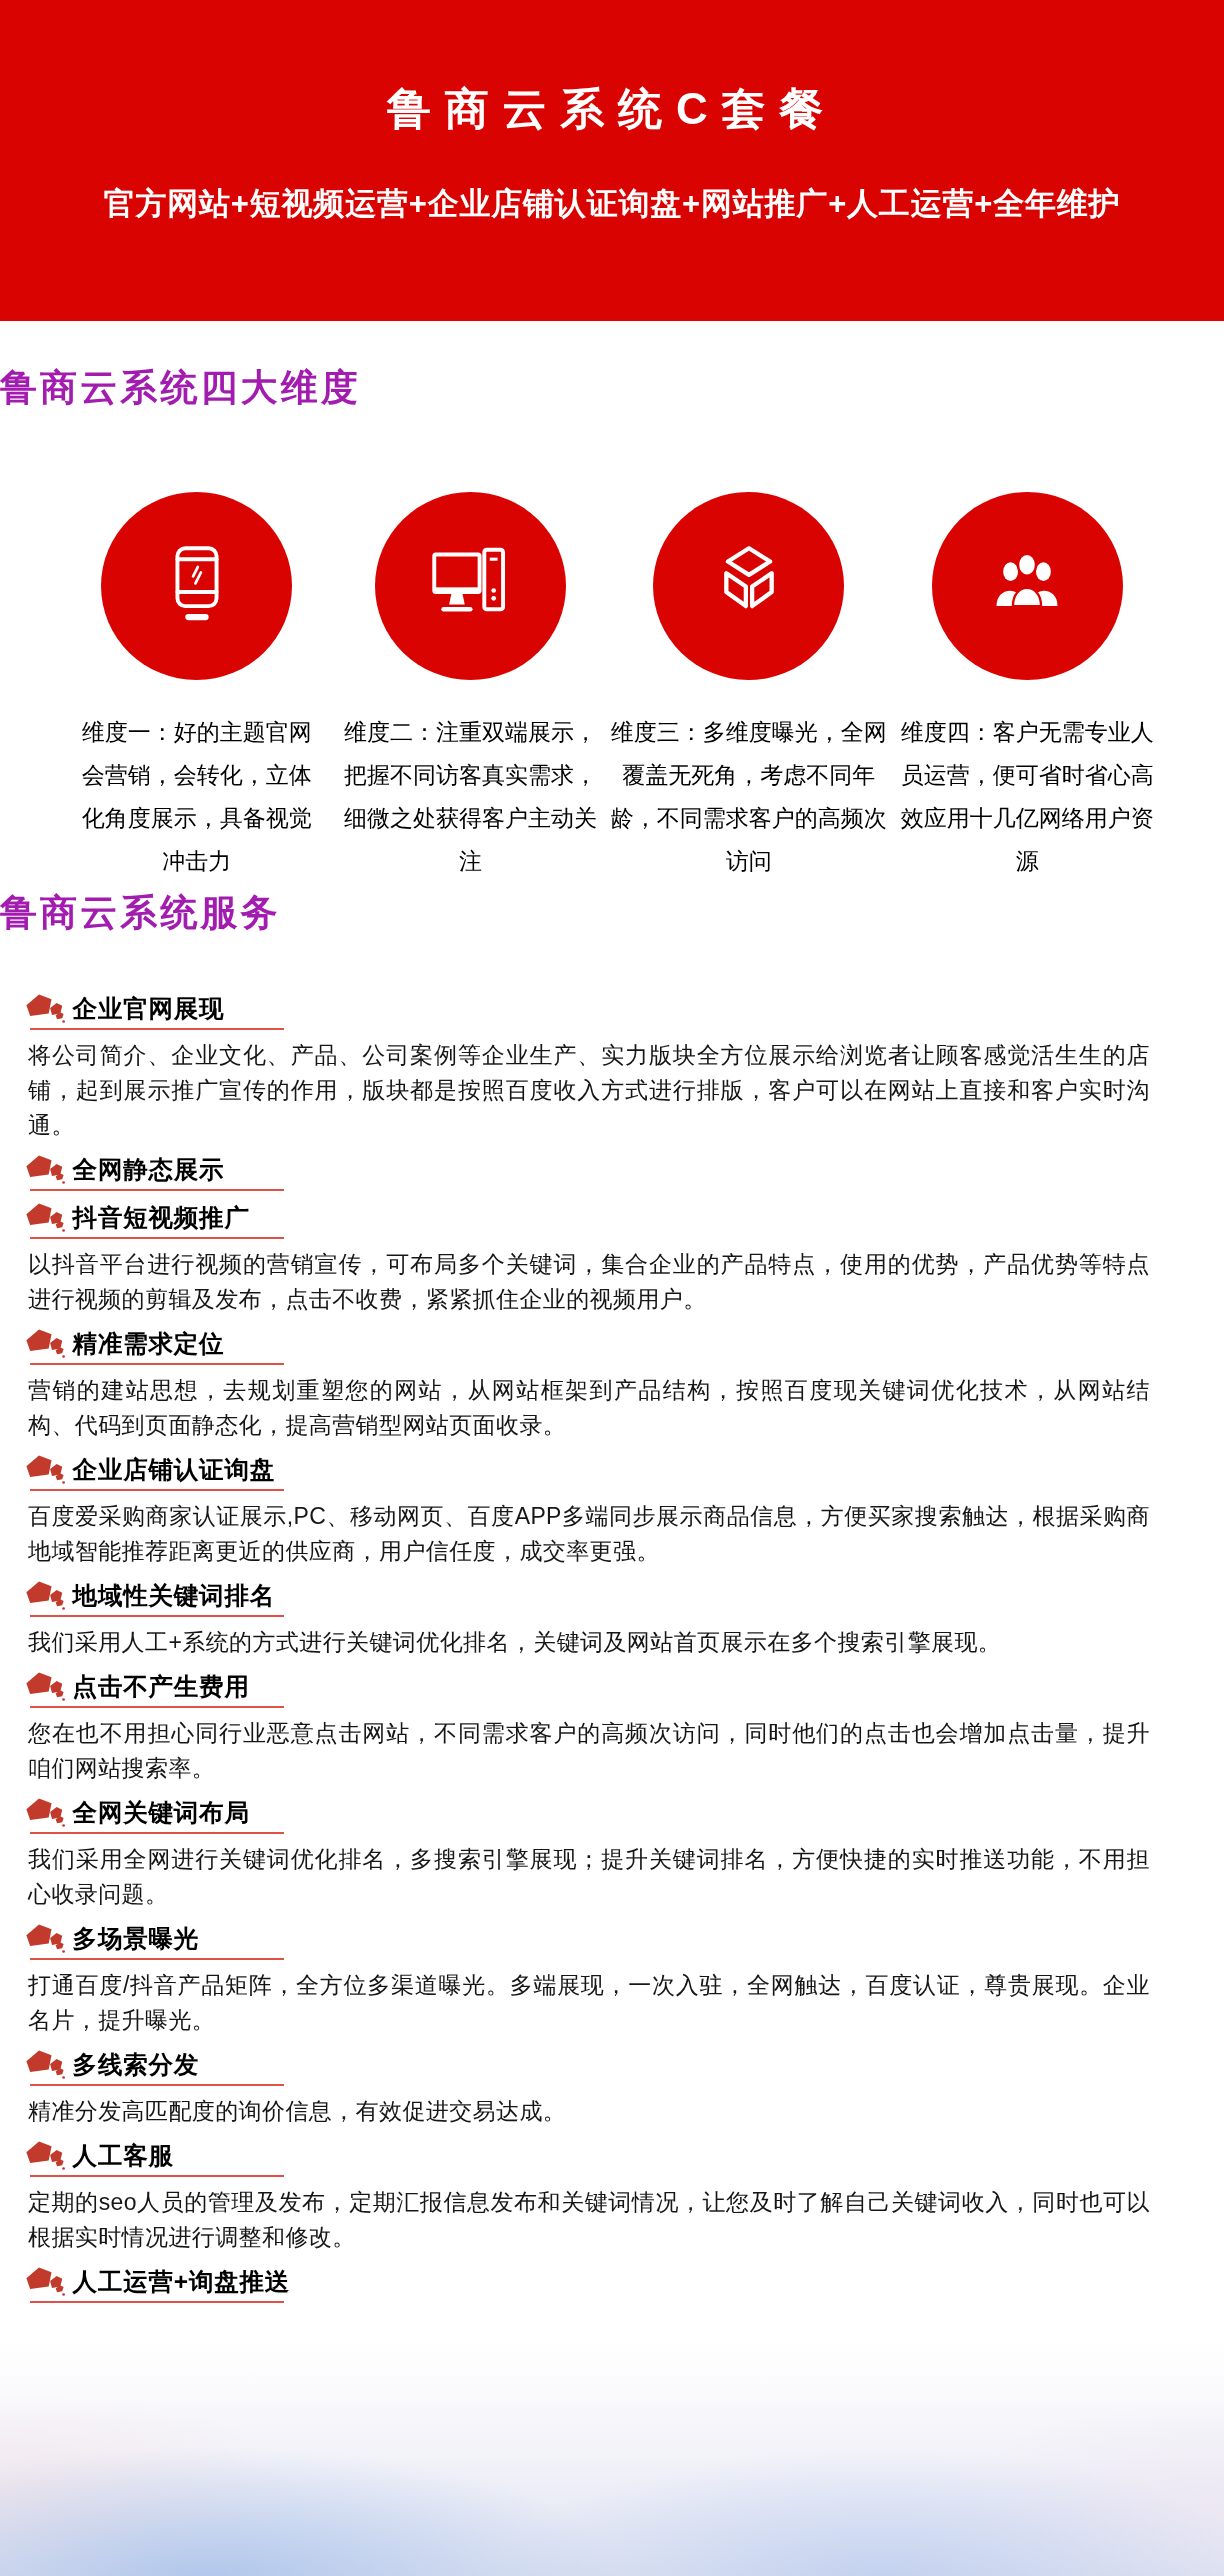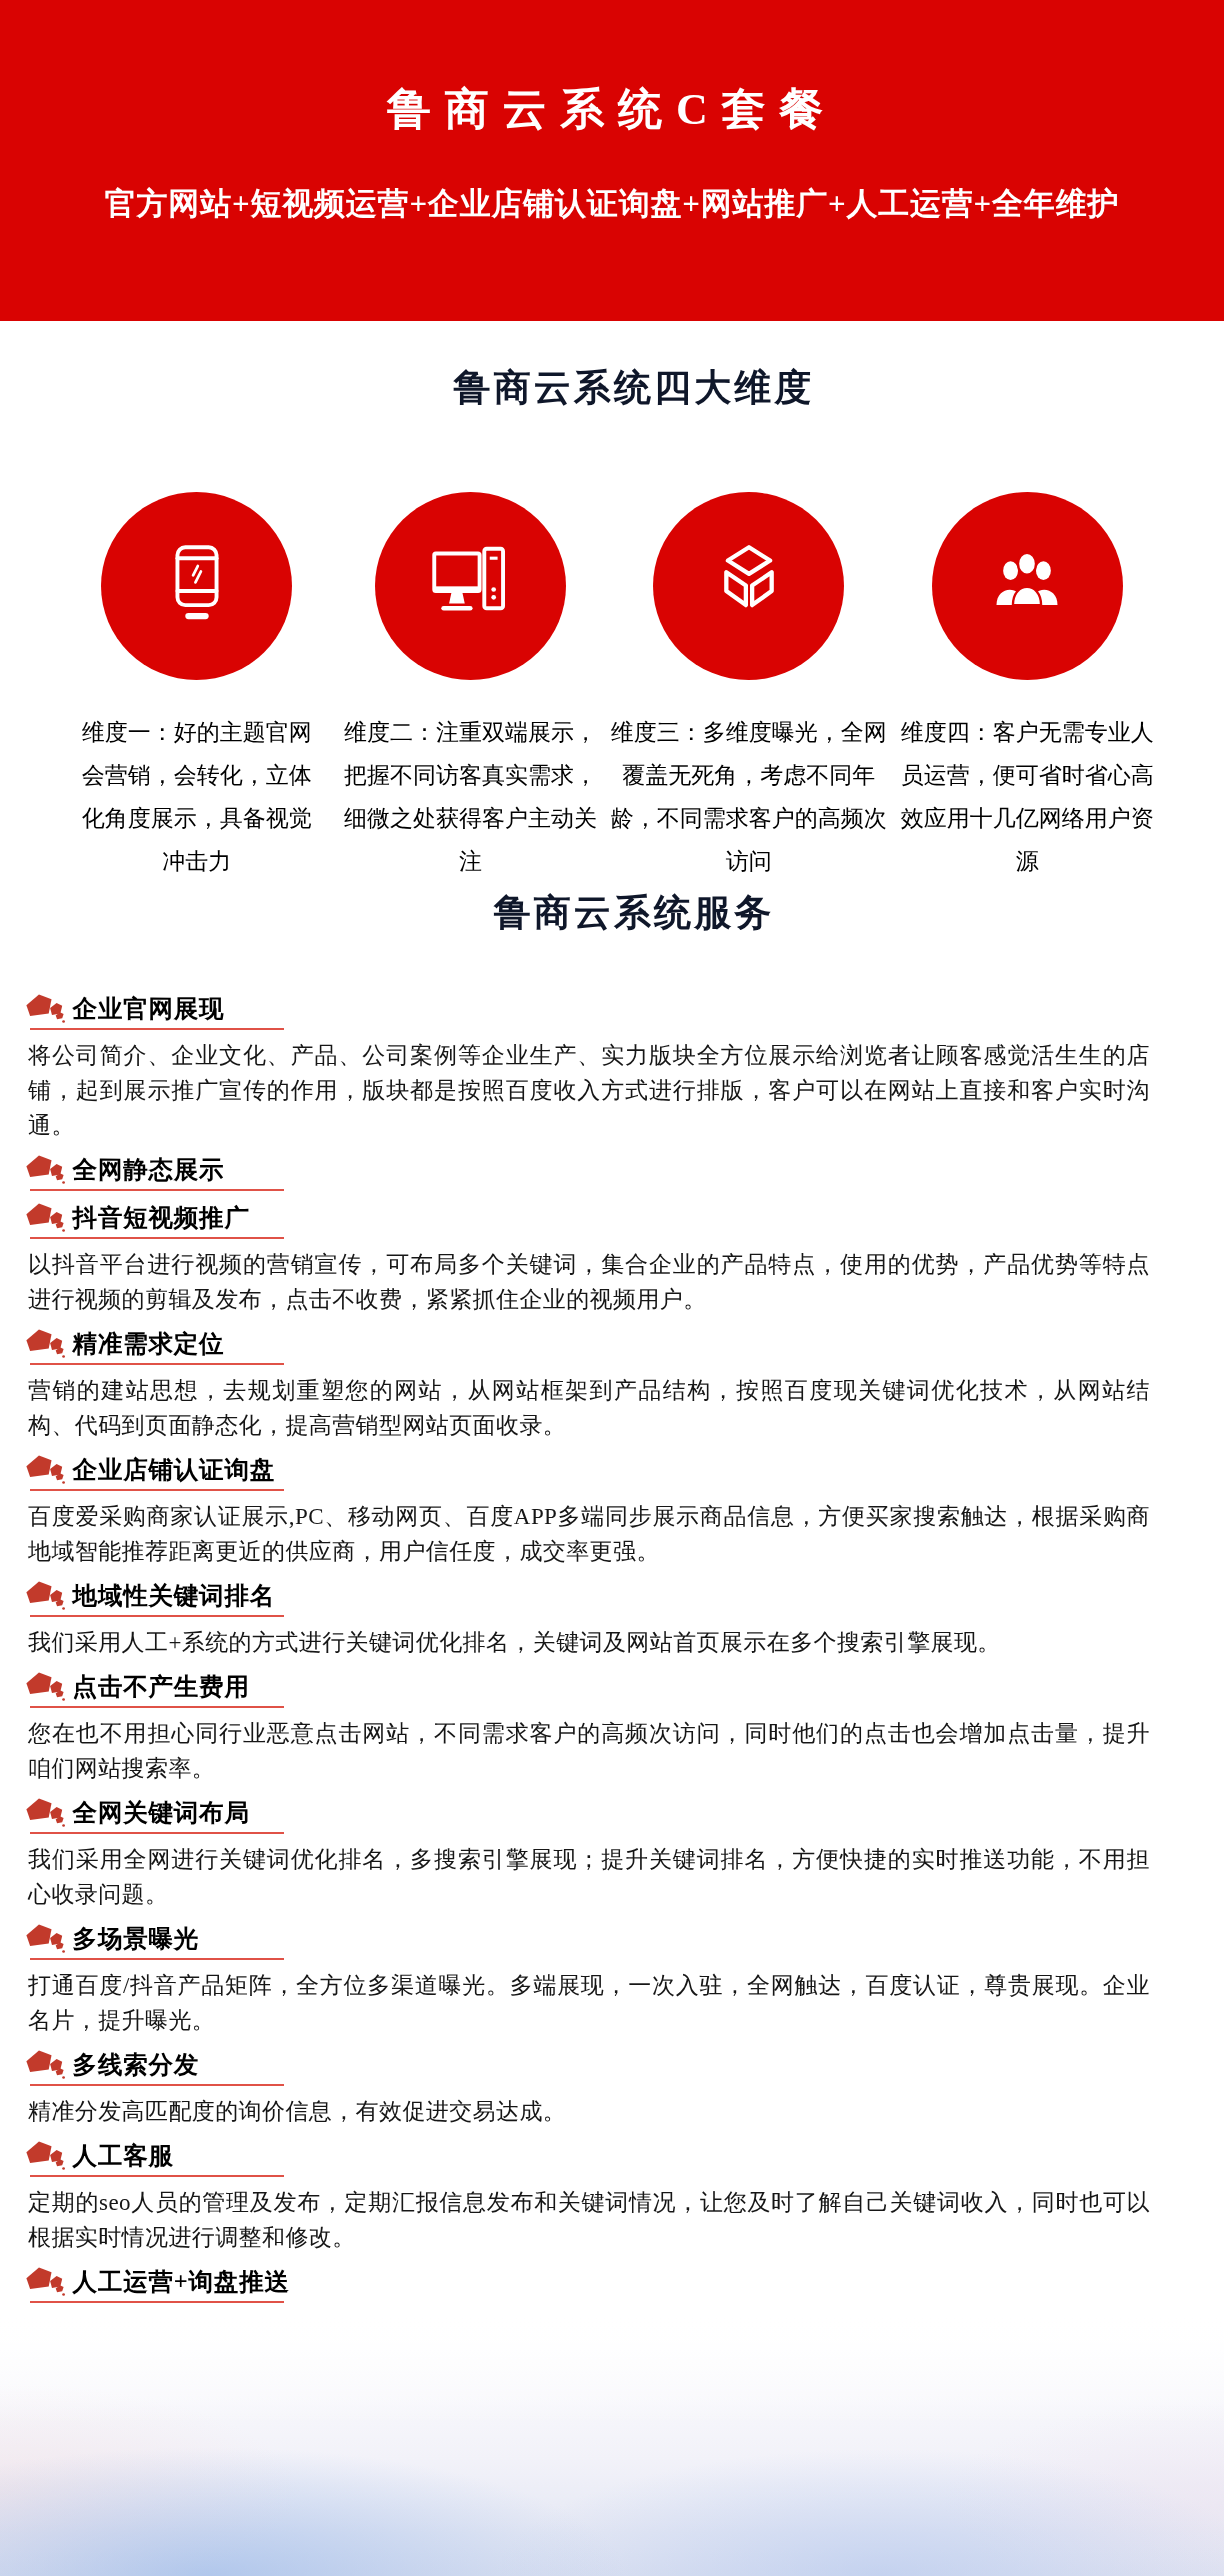--- a/index.html
+++ b/index.html
@@ -1,35 +1,35 @@
 <!DOCTYPE html>
 <html style="font-size:12.2px"><head>
 <meta charset="utf-8">
 <style>
   * { margin:0; padding:0; box-sizing:border-box; }
   html,body { background:#ffffff; }
   .page {
     position:relative; width:1224px; height:2576px; overflow:hidden;
     background:#ffffff; color:#111;
-    font-family:Liberation Serif, serif;
+    font-family:Liberation Sans, sans-serif;
   }
   
   .banner {
     height:321px; background:#d90302; color:#ffffff; text-align:center;
   }
   .banner-title {
     padding-top:80px; font-size:44px; font-weight:700; letter-spacing:13.8px;
   }
   .banner-subtitle {
     margin-top:44px; font-size:31px; font-weight:700; letter-spacing:0.8px;
   }
   
   .section-heading {
-    text-align:center; font-size:37px; font-weight:700; letter-spacing:3.1px;
-    line-height:47px; color:#0f172a;margin-left:44px;
+    text-align:left; font-size:37px; font-weight:700; letter-spacing:3.1px;
+    line-height:47px; color:#a21caf;
   }
   .dims-heading { margin-top:43px; }
   .services-heading { margin-top:4.6px; }
   
   .dims {
     margin-top:81px; padding:0 60px; display:flex; justify-content:space-between;
     min-height:392px;
   }
   .dim { width:285px; display:flex; flex-direction:column; align-items:center; }
   .dim-circle {

